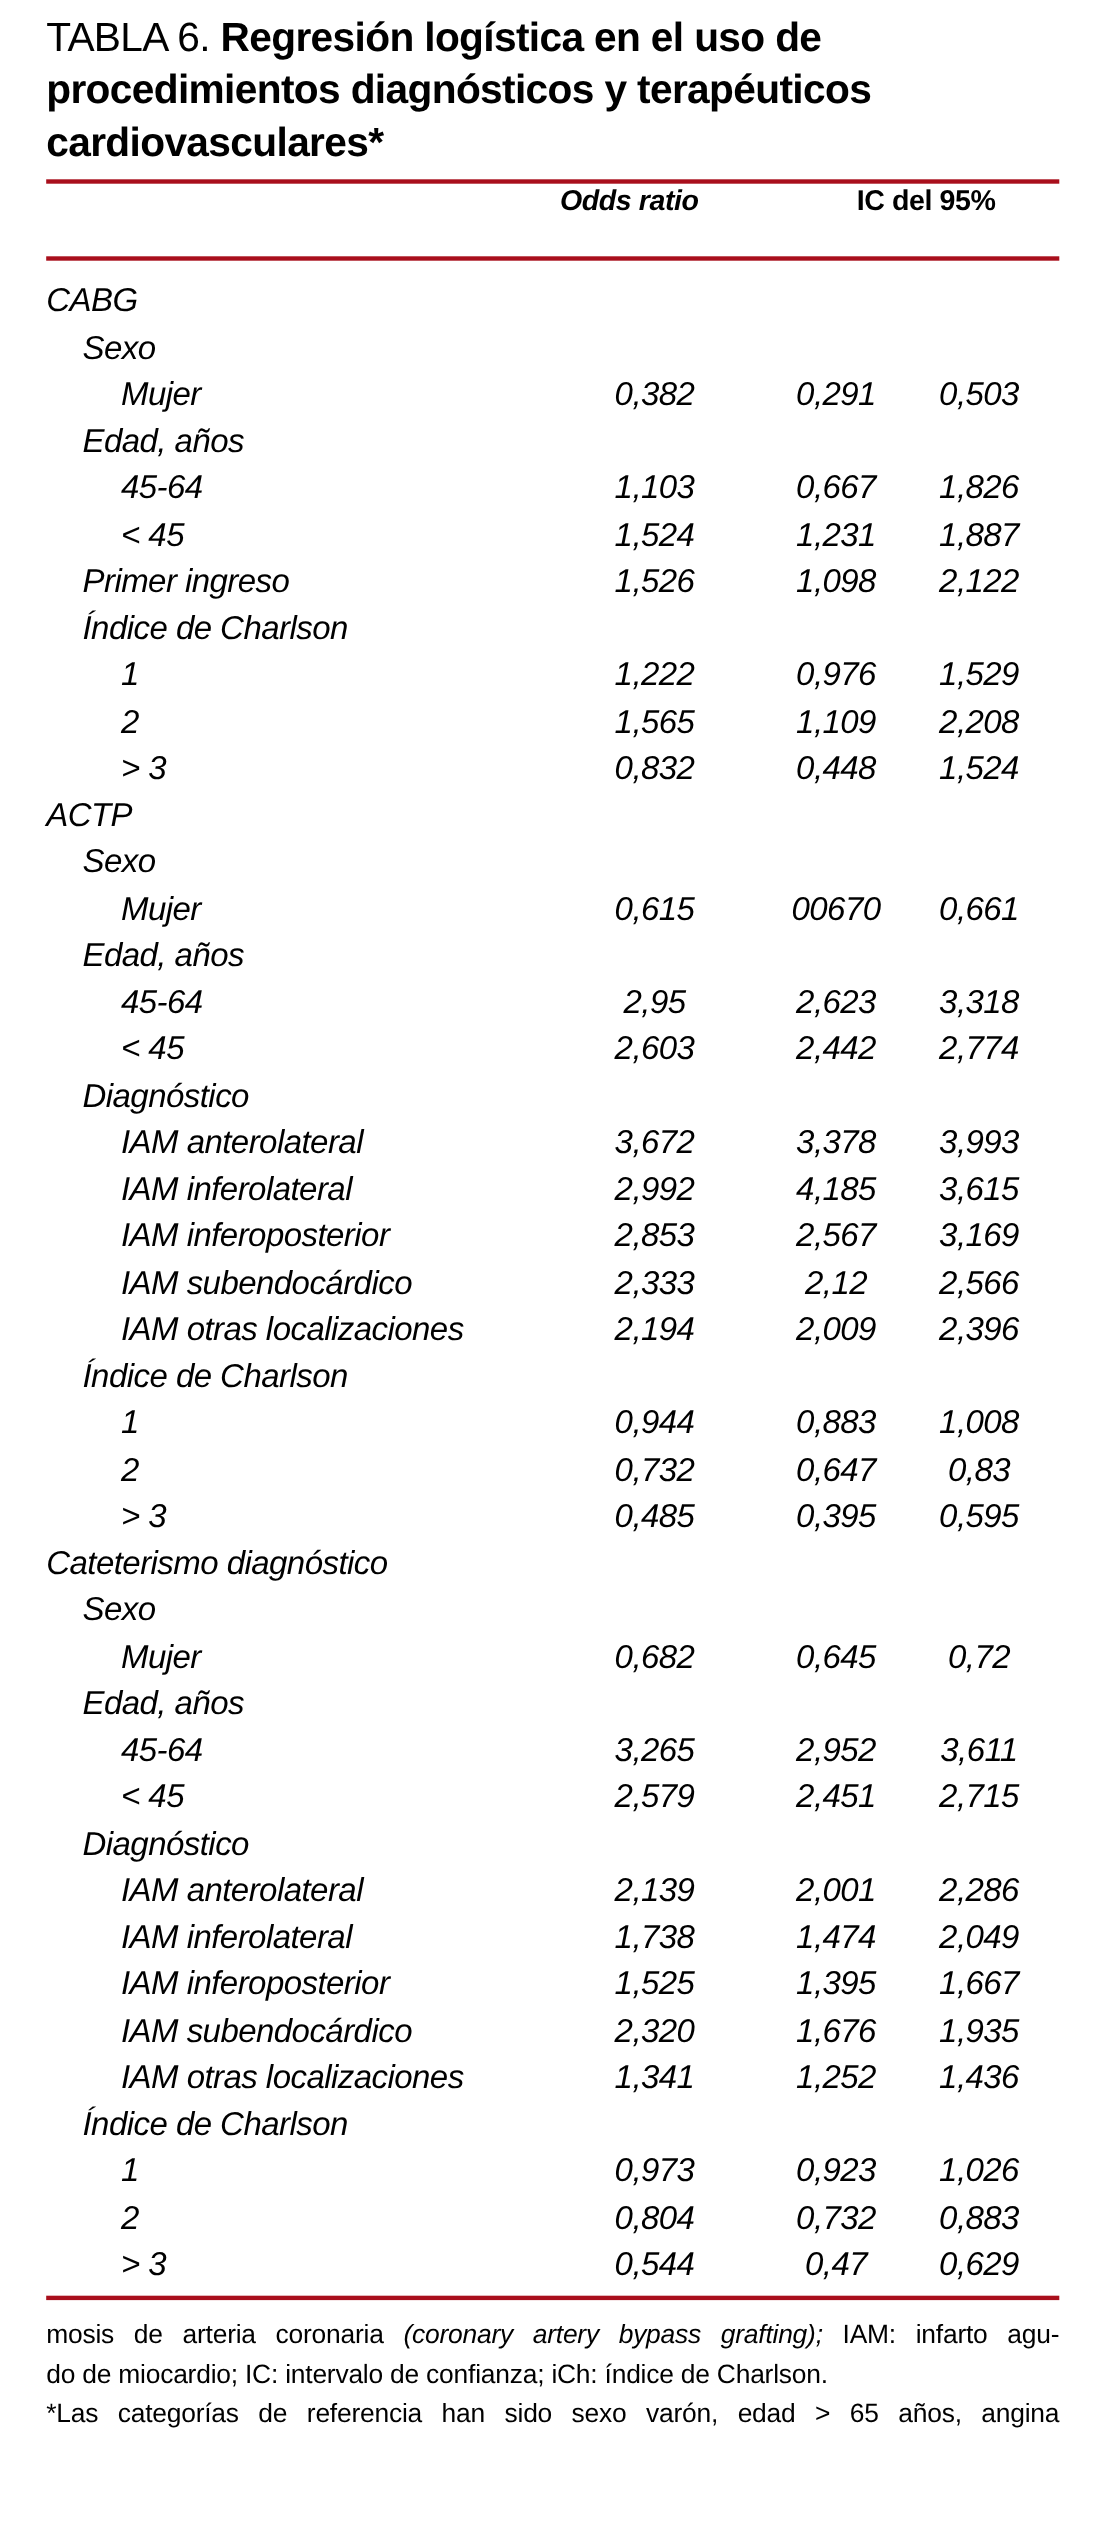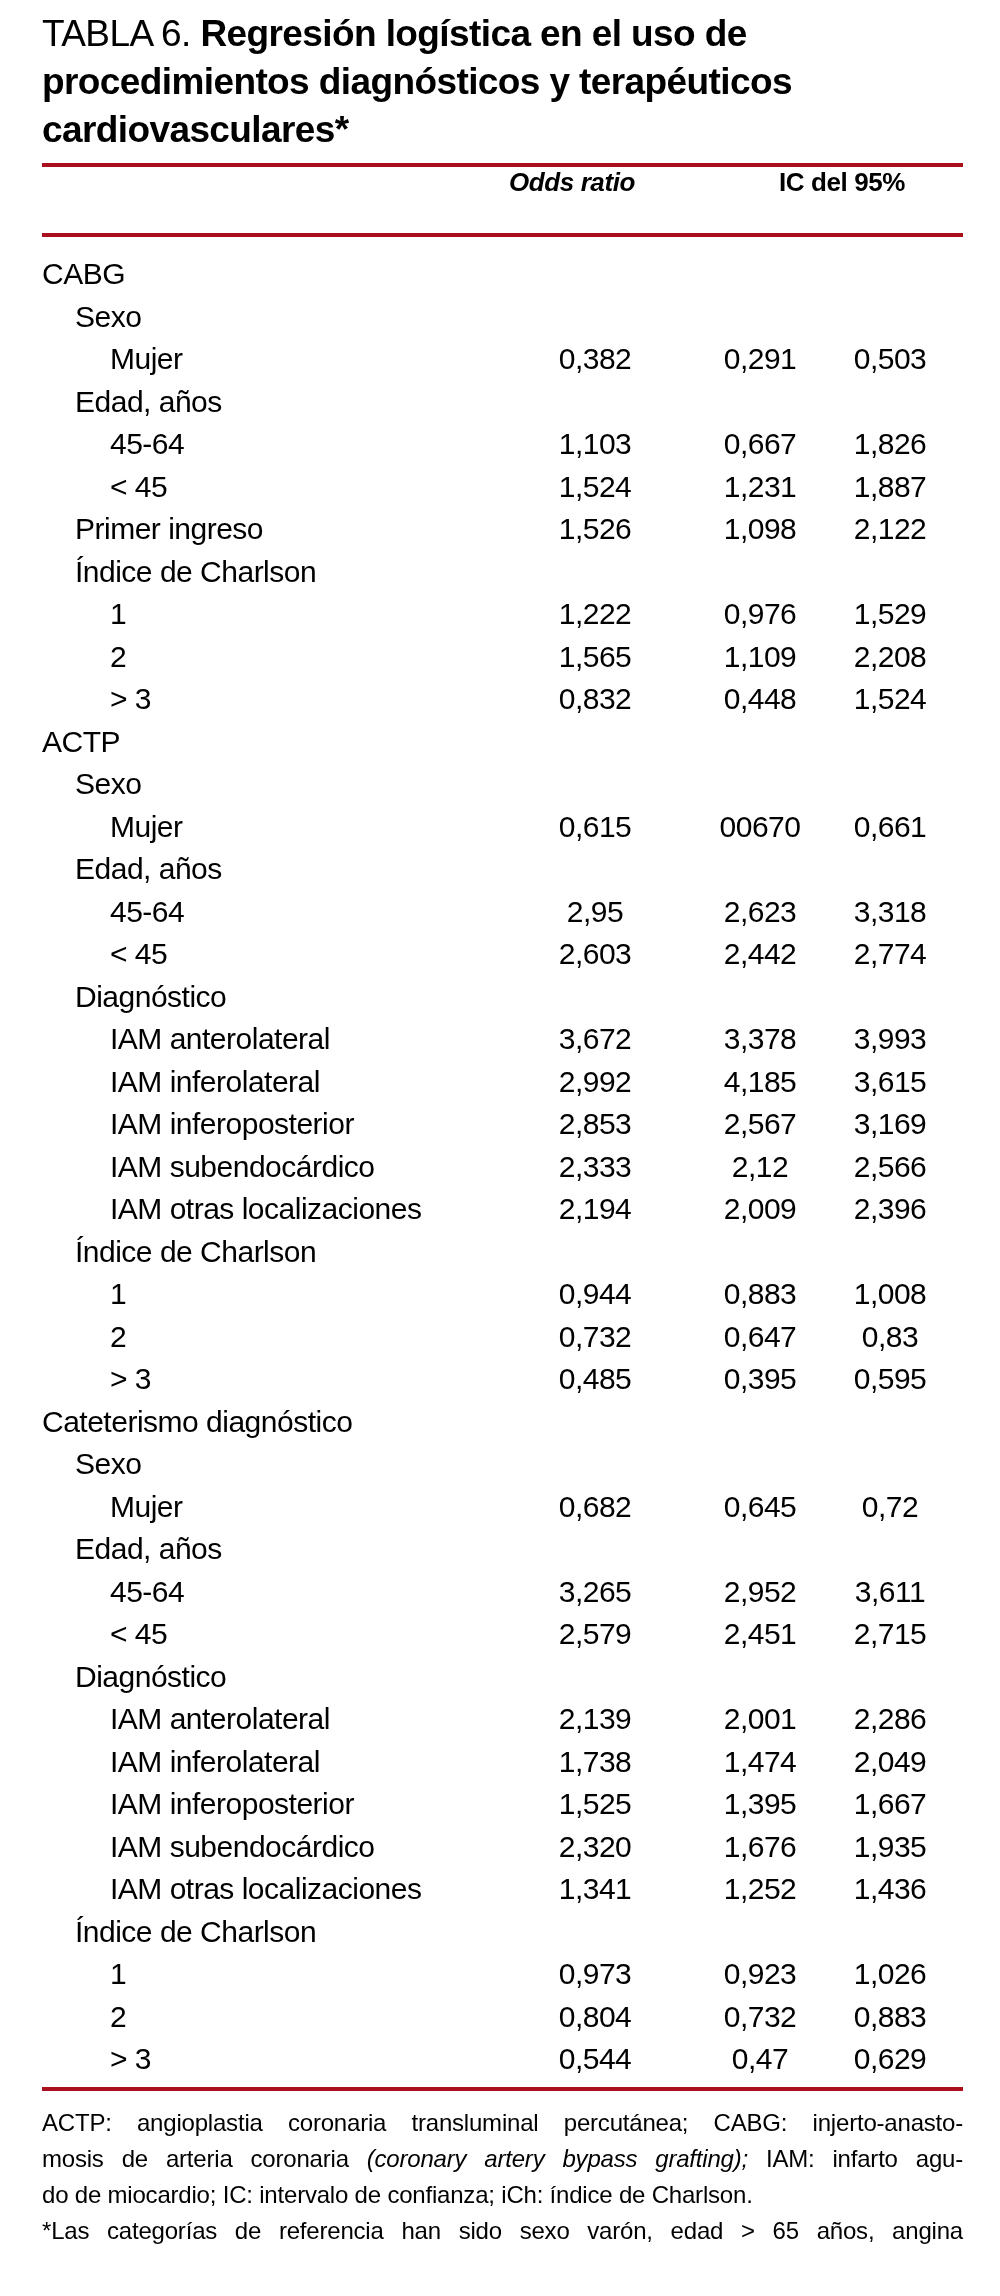--- a/index.html
+++ b/index.html
@@ -29,21 +29,21 @@
   
   .thead{
     display:flex;align-items:flex-start;height:66px;
     font-size:26px;font-weight:bold;letter-spacing:-0.4px;
   }
   .h-label{width:400px;}
   .h-or{width:260px;text-align:center;font-style:italic;}
   .h-ci{width:240px;margin-left:20px;text-align:center;}
 
   
-  .tbody{padding-top:16px;}
+  .tbody{padding-top:16px;font-style:italic;}
   .row{display:flex;align-items:center;height:42.5px;font-size:30px;letter-spacing:-0.5px;}
   .lbl{width:468px;box-sizing:border-box;white-space:nowrap;}
   .ind0{padding-left:0;}
   .ind1{padding-left:33px;}
   .ind2{padding-left:68px;}
   .num{text-align:center;white-space:nowrap;}
   .c1{width:170px;}
   .c2{width:120px;margin-left:20px;}
   .c3{width:120px;margin-left:10px;}
 
@@ -332,19 +332,18 @@
         <div class="lbl ind2">&gt; 3</div>
         <div class="num c1">0,544</div>
         <div class="num c2">0,47</div>
         <div class="num c3">0,629</div>
       </div>
     </div>
 
   <div class="rule rule-bottom"></div>
 
   <div class="footnotes">
-      <div class="fl just"><span class="">ACTP: angioplastia coronaria transluminal percutánea; CABG: injerto-anasto-</span></div>
       <div class="fl just"><span class="">mosis de arteria coronaria </span><span class="it">(coronary artery bypass grafting);</span><span class=""> IAM: infarto agu-</span></div>
       <div class="fl"><span class="">do de miocardio; IC: intervalo de confianza; iCh: índice de Charlson.</span></div>
       <div class="fl just"><span class="">*Las categorías de referencia han sido sexo varón, edad &gt; 65 años, angina</span></div>
     </div>
 
 </div>
 
 </body></html>

